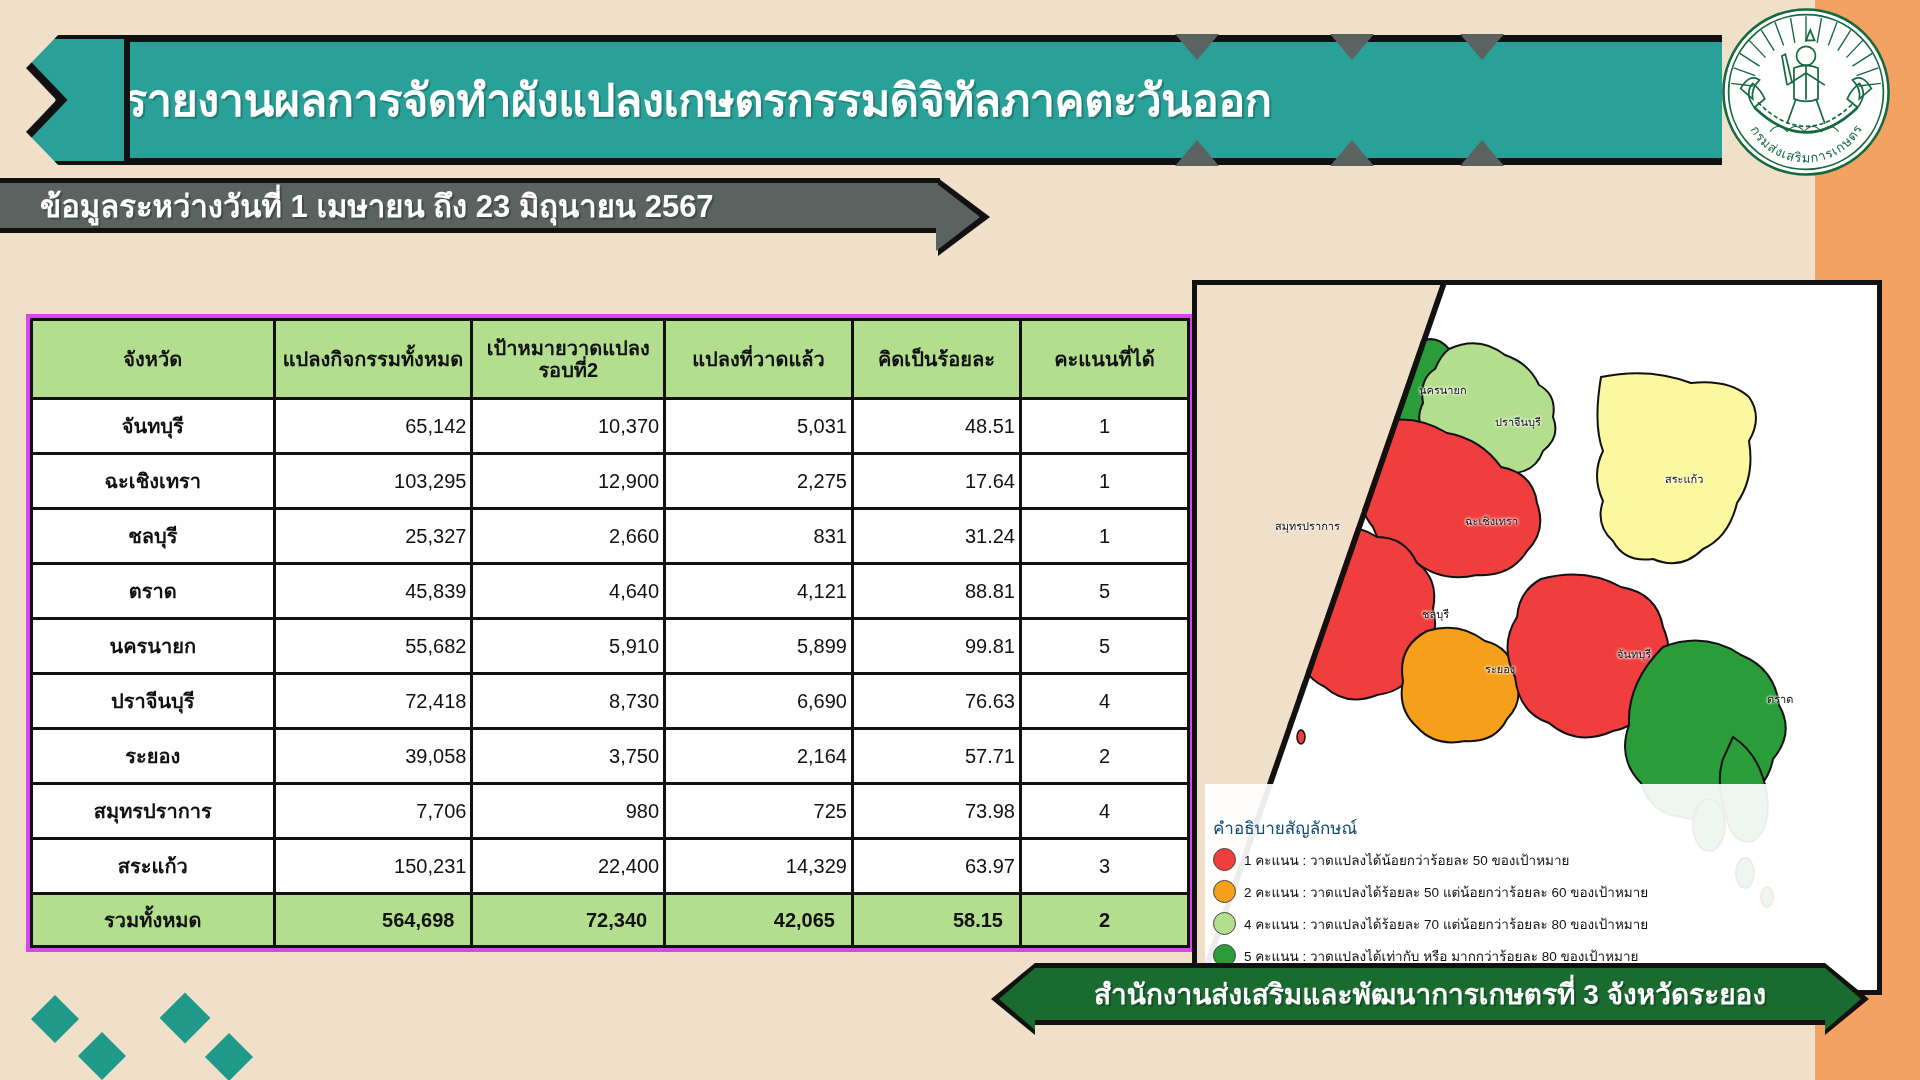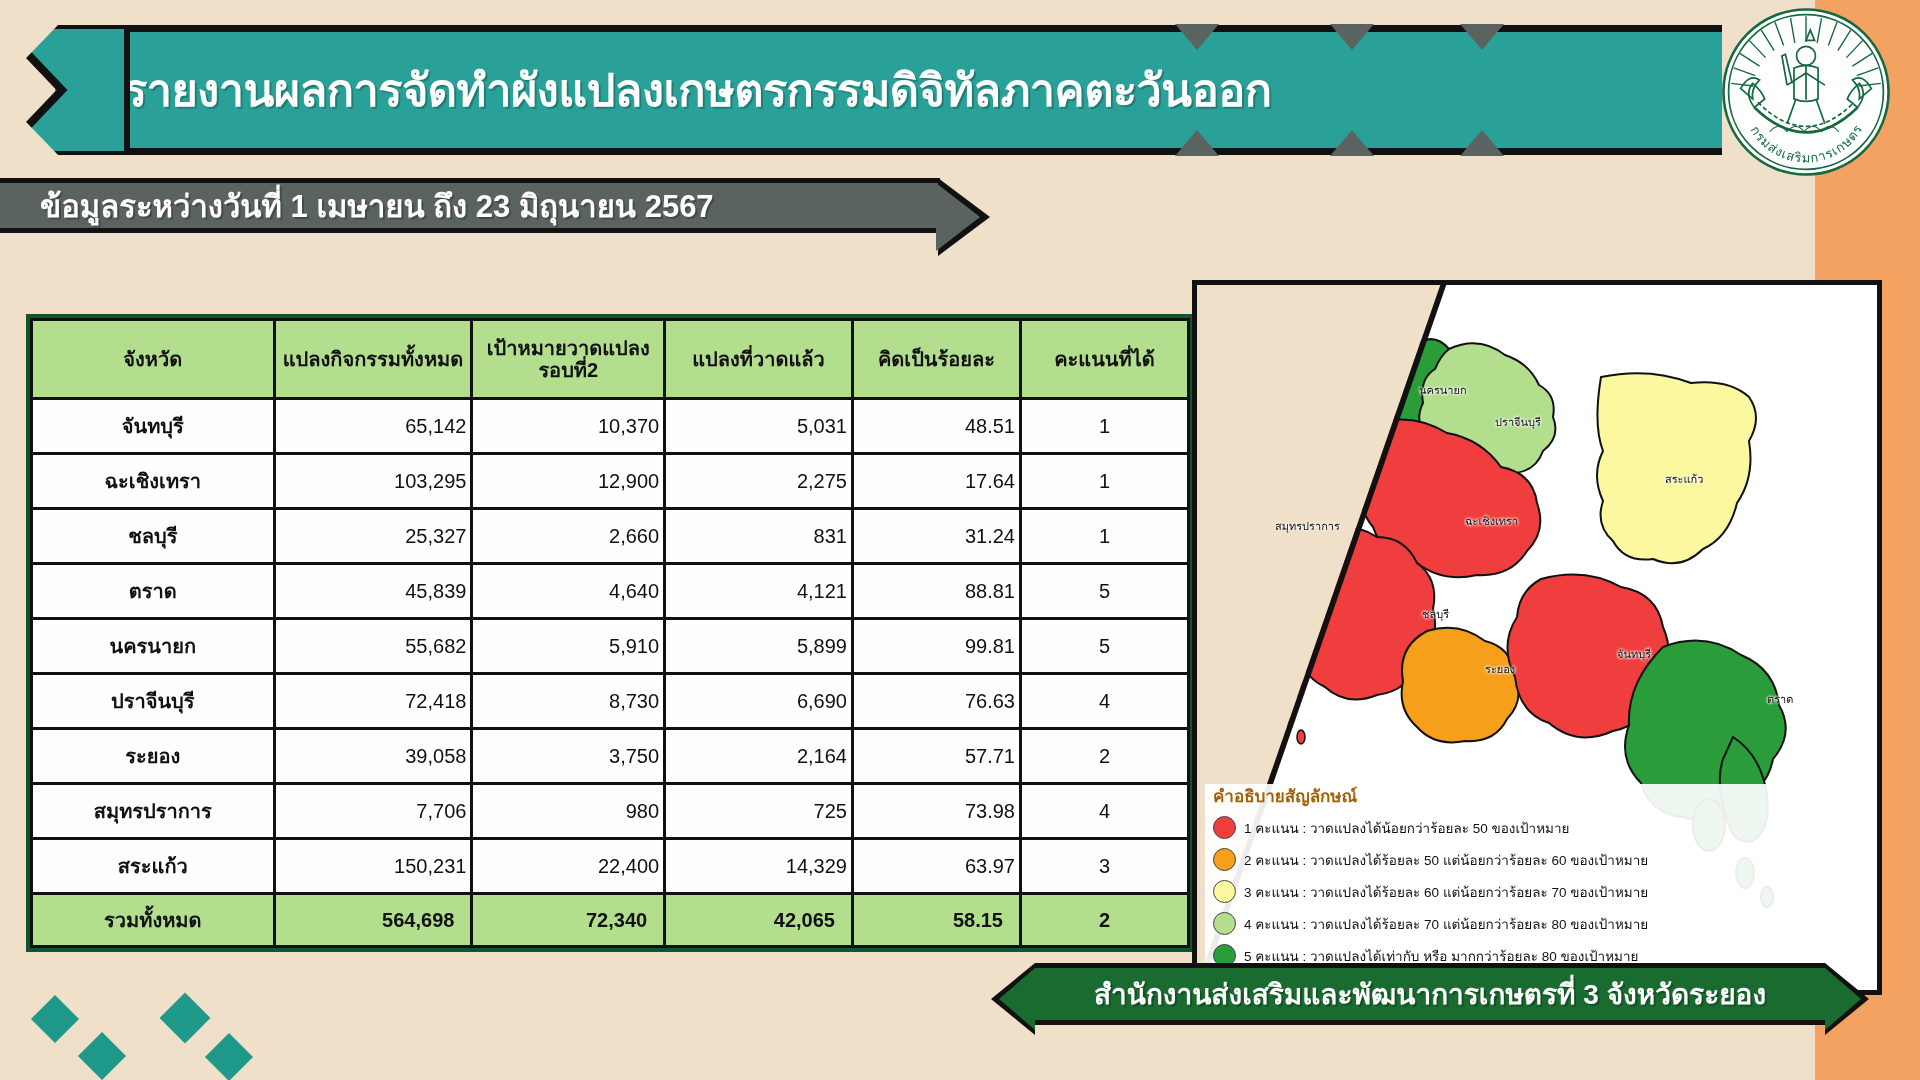--- a/index.html
+++ b/index.html
@@ -13,21 +13,21 @@
   
   .rail-orange{
     position:absolute;top:0;right:0;width:145px;height:1080px;
     background:#f4a261;z-index:1;
   }
   .rail-cream{
     position:absolute;top:0;right:105px;width:42px;height:1080px;
     background:#f0dfc9;z-index:2;
   }
   
-  .header-wrap{position:absolute;left:0;top:25px;width:1722px;height:130px;z-index:6;}
+  .header-wrap{position:absolute;left:0;top:35px;width:1722px;height:130px;z-index:6;}
   .header-band{
     position:absolute;left:55px;top:0;width:1667px;height:130px;
     background:#2aa198;
     border-top:7px solid #111;border-bottom:7px solid #111;
     box-sizing:border-box;
     display:flex;align-items:center;
   }
   .header-point{
     position:absolute;left:0;top:0;width:130px;height:130px;z-index:7;
   }
@@ -54,21 +54,21 @@
   }
   .sub-point{position:absolute;left:938px;top:-5px;width:0;height:0;
     border-top:39px solid transparent;border-bottom:39px solid transparent;
     border-left:52px solid #111;}
   .sub-point-in{position:absolute;left:936px;top:0;width:0;height:0;
     border-top:34px solid transparent;border-bottom:34px solid transparent;
     border-left:44px solid #5b6360;}
   
   .table-box{
     position:absolute;left:26px;top:314px;width:1160px;z-index:6;
-    border:4px solid #14532d;background:#fff;
+    border:4px solid #d946ef;background:#fff;
   }
   table{border-collapse:collapse;width:100%;}
   th,td{
     border:3px solid #111;
     font-size:20px;color:#111;
     height:50px;
     font-family:"Liberation Sans","DejaVu Sans",sans-serif;
   }
   thead th{background:#b3de8e;font-weight:bold;text-align:center;height:74px;line-height:1.1;}
   tbody td{background:#fefefe;}
@@ -92,21 +92,21 @@
     border-right:0;
   }
   .map-wedge-line{
     position:absolute;left:-5px;top:-5px;width:330px;height:720px;
     clip-path:polygon(250px 0, 256px 0, 6px 720px, 0 720px);
     background:#111;
   }
   .legend{
     position:absolute;left:16px;bottom:14px;width:560px;z-index:9;
   }
-  .legend-title{font-size:17px;font-weight:bold;color:#a16207;margin:0 0 7px 0;}
+  .legend-title{font-size:17px;font-weight:normal;color:#0c4a6e;margin:0 0 7px 0;}
   .legend-row{display:flex;align-items:flex-end;margin-bottom:9px;}
   .legend-dot{width:21px;height:21px;border-radius:50%;border:1px solid #444;flex:0 0 auto;margin-right:8px;}
   .legend-label{font-size:13.5px;color:#111;white-space:nowrap;}
   .legend-bg{
     position:absolute;left:8px;bottom:6px;width:576px;height:200px;
     background:rgba(255,255,255,.92);z-index:8;
   }
   .prov-label{
     position:absolute;font-size:11px;color:#111;white-space:nowrap;
     text-shadow:0 0 3px #fff,0 0 3px #fff,0 0 3px #fff;
@@ -373,24 +373,20 @@
     <div id="legend-rows">
         <div class="legend-row">
           <span class="legend-dot" style="background: rgb(240, 62, 62);"></span>
           <span class="legend-label">1 คะแนน : วาดแปลงได้น้อยกว่าร้อยละ 50 ของเป้าหมาย</span>
         </div>
         <div class="legend-row">
           <span class="legend-dot" style="background: rgb(245, 159, 27);"></span>
           <span class="legend-label">2 คะแนน : วาดแปลงได้ร้อยละ 50 แต่น้อยกว่าร้อยละ 60 ของเป้าหมาย</span>
         </div>
         <div class="legend-row">
-          <span class="legend-dot" style="background: rgb(251, 248, 160);"></span>
-          <span class="legend-label">3 คะแนน : วาดแปลงได้ร้อยละ 60 แต่น้อยกว่าร้อยละ 70 ของเป้าหมาย</span>
-        </div>
-        <div class="legend-row">
           <span class="legend-dot" style="background: rgb(179, 222, 142);"></span>
           <span class="legend-label">4 คะแนน : วาดแปลงได้ร้อยละ 70 แต่น้อยกว่าร้อยละ 80 ของเป้าหมาย</span>
         </div>
         <div class="legend-row">
           <span class="legend-dot" style="background: rgb(42, 156, 57);"></span>
           <span class="legend-label">5 คะแนน : วาดแปลงได้เท่ากับ หรือ มากกว่าร้อยละ 80 ของเป้าหมาย</span>
         </div>
       </div>
   </div>
 </div>

